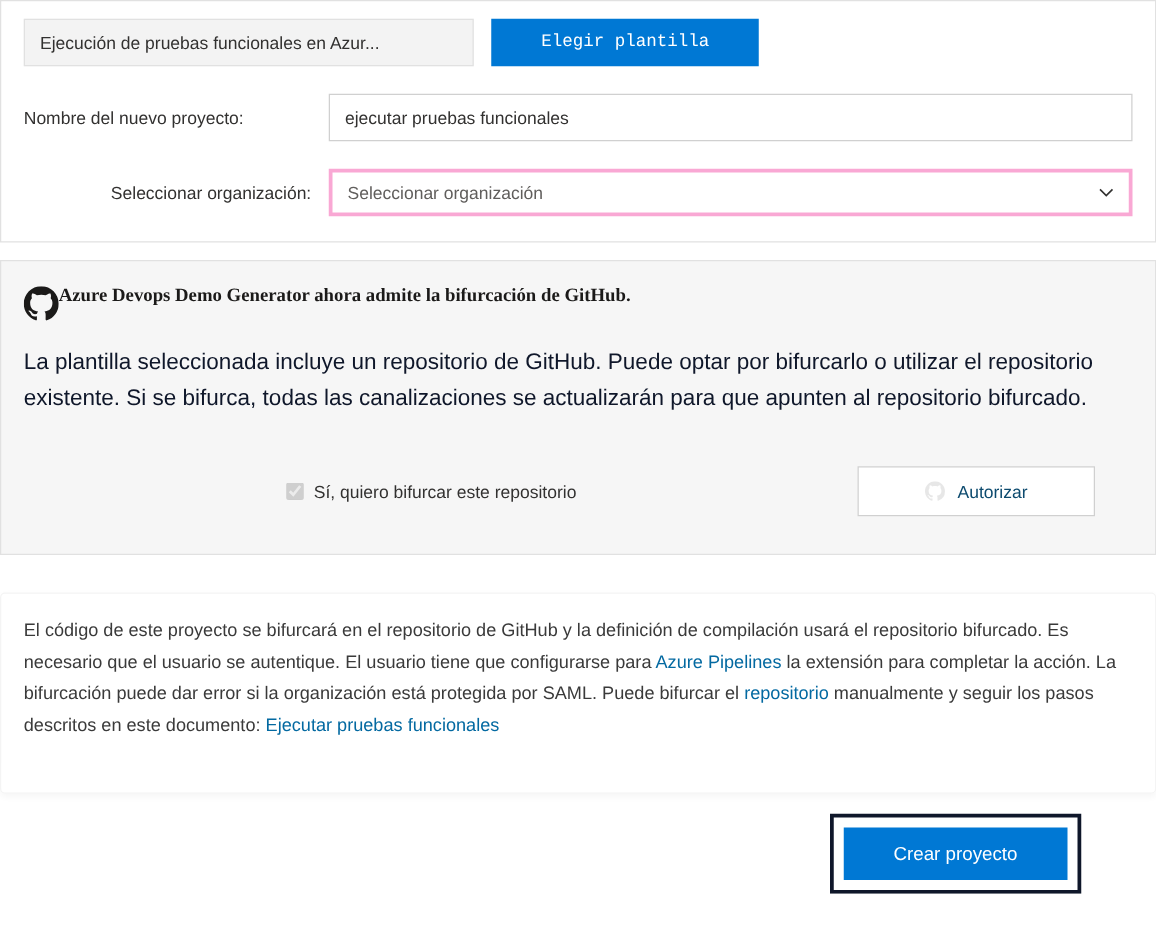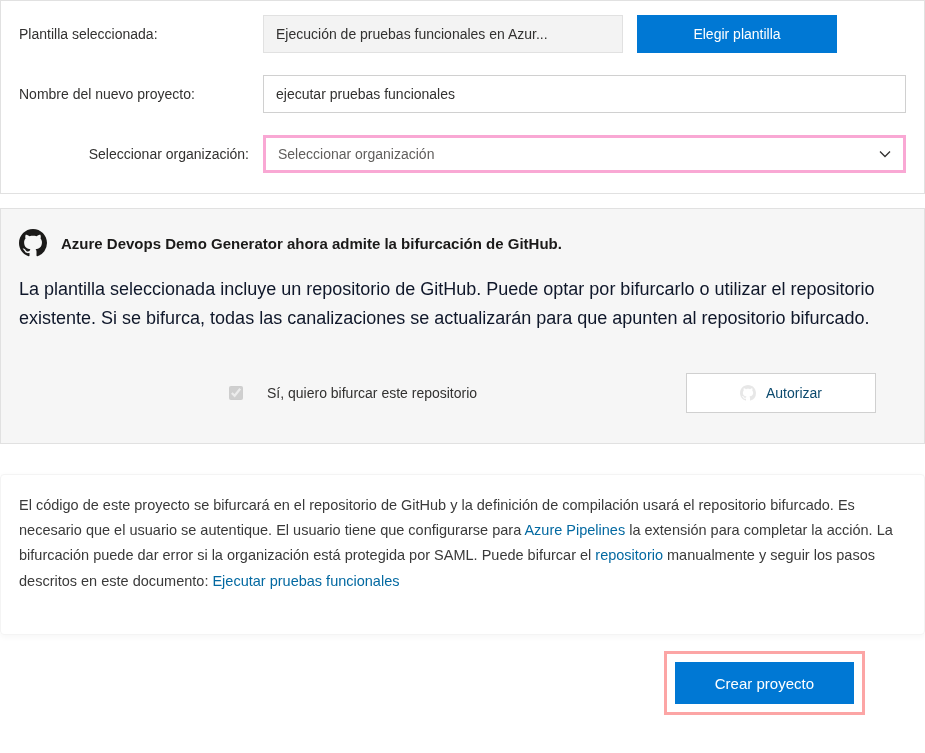--- a/index.html
+++ b/index.html
@@ -74,34 +74,34 @@
       height: 12px;
     }
     .btn-primary {
       background: #0078d4;
       color: #fff;
       border: none;
       height: 38px;
       padding: 0 40px;
       font-size: 14px;
       cursor: pointer;
-      font-family: Liberation Sans, sans-serif;
+      font-family: Liberation Mono, monospace;
       min-width: 200px;
     }
     .github-panel {
       border: 1px solid #e1e1e1;
       background: #f6f6f6;
       padding: 20px 18px 30px 18px;
       margin-bottom: 30px;
     }
     .gh-header {
       display: flex;
-      align-items: center;
-      gap: 14px;
+      gap: 0;
       margin-bottom: 18px;
+      font-family: Liberation Serif, serif;
     }
     .gh-icon {
       width: 28px;
       height: 28px;
       flex-shrink: 0;
     }
     .gh-title {
       font-weight: 600;
       font-size: 15px;
       color: #1b1a19;
@@ -114,21 +114,21 @@
     }
     .gh-actions {
       display: flex;
       align-items: center;
       justify-content: space-between;
       padding: 0 30px;
     }
     .gh-checkbox-wrap {
       display: flex;
       align-items: center;
-      gap: 24px;
+      gap: 8px;
       margin-left: 180px;
     }
     .gh-checkbox {
       width: 14px;
       height: 14px;
       accent-color: #888;
     }
     .gh-checkbox-label {
       font-size: 14px;
       color: #323130;
@@ -168,41 +168,40 @@
       color: #0369a1;
       text-decoration: none;
       cursor: pointer;
     }
     .footer-actions {
       display: flex;
       justify-content: flex-end;
       padding-right: 60px;
     }
     .highlight-box {
-      border: 3px solid #fca5a5;
+      border: 3px solid #0f172a;
       padding: 8px;
       display: inline-block;
     }
     .btn-create {
       background: #0078d4;
       color: #fff;
       border: none;
       height: 42px;
       padding: 0 40px;
       font-size: 15px;
       cursor: pointer;
       font-family: inherit;
     }
   </style>
 </head>
 <body>
 
 <div class="panel">
   <div class="form-row">
-    <div class="form-label">Plantilla seleccionada:</div>
     <div class="template-field">Ejecución de pruebas funcionales en Azur...</div>
     <button class="btn-primary">Elegir plantilla</button>
   </div>
 
   <div class="form-row">
     <div class="form-label">Nombre del nuevo proyecto:</div>
     <input type="text" class="text-input" value="ejecutar pruebas funcionales" style="">
   </div>
 
   <div class="form-row">

